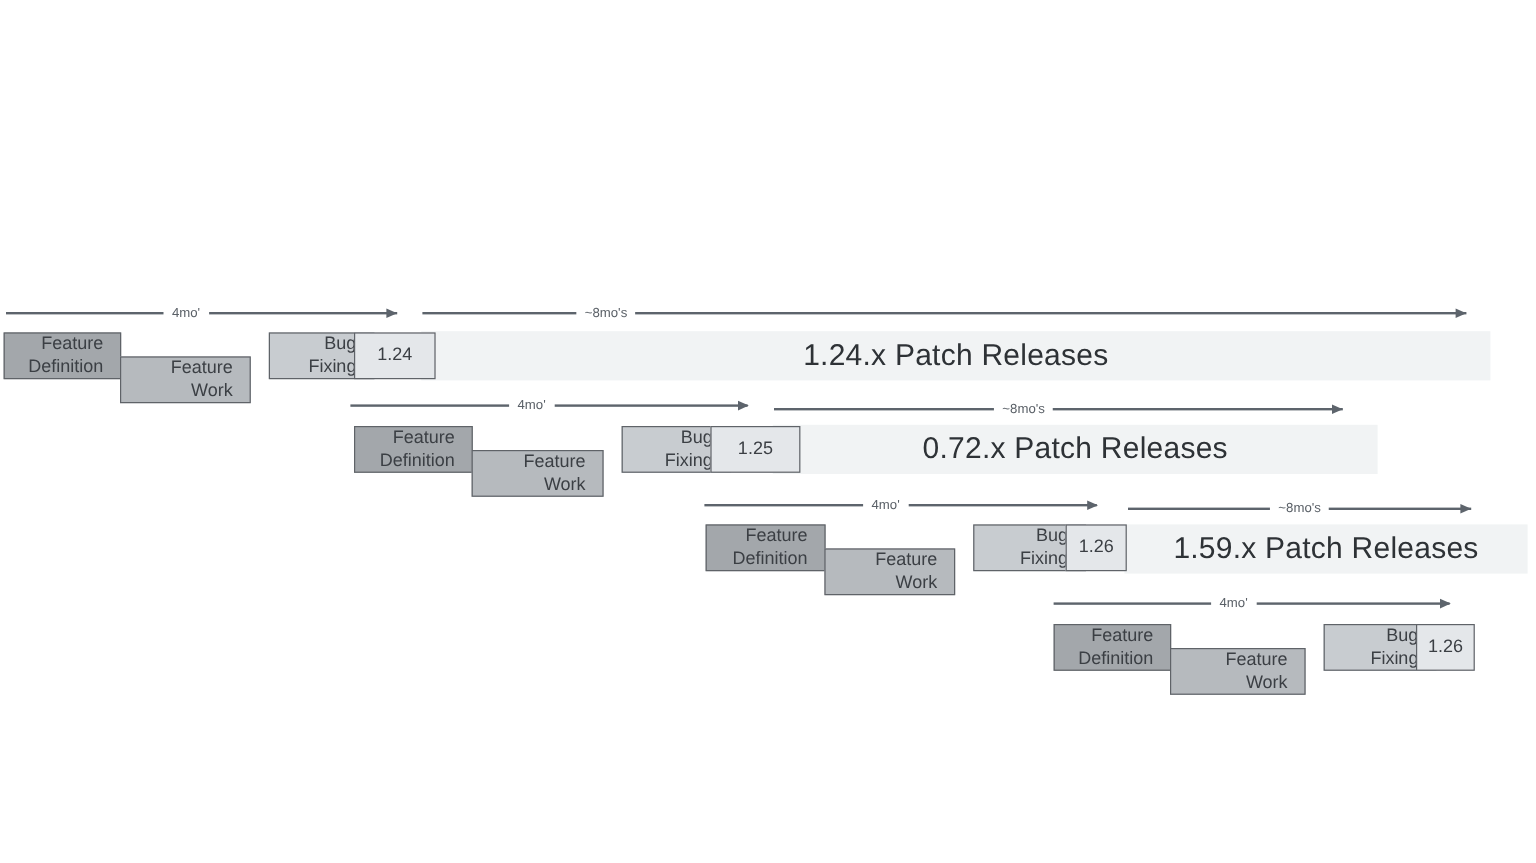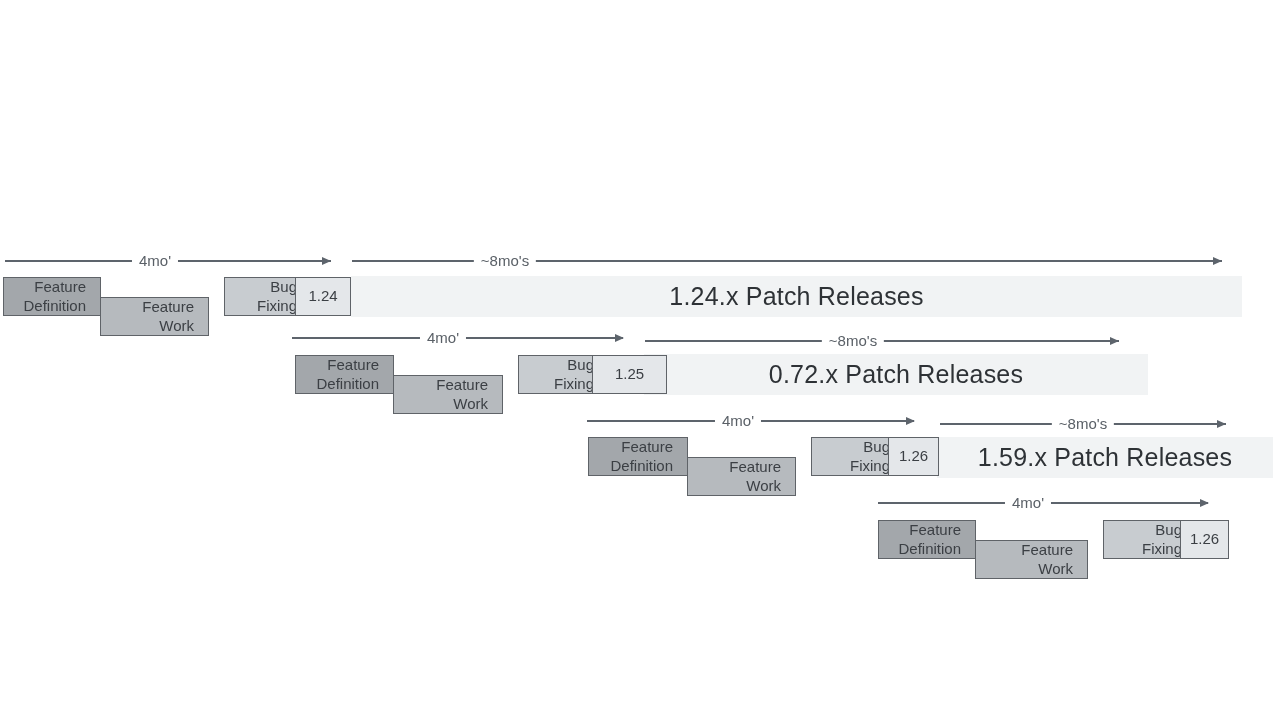--- a/index.html
+++ b/index.html
@@ -22,21 +22,21 @@
     width: 0; height: 0;
     border-top: 4px solid transparent;
     border-bottom: 4px solid transparent;
     border-left: 9px solid #5d646c;
   }
   .alabel {
     position: absolute;
     transform: translateX(-50%);
     background: #ffffff;
     padding: 0 7px;
-    font-size: 15px;
+    font-size: 11px;
     color: #5a6067;
     white-space: nowrap;
     line-height: 14px;
   }
   
   .pbox {
     position: absolute;
     box-sizing: border-box;
     border: 1px solid #5f6368;
     height: 39px;
@@ -83,21 +83,21 @@
     <div class="ahead" style="left:1213px; top:257px;"></div>
     <span class="alabel" style="left:505px; top:254px;">~8mo's</span>
 
     <div class="band" style="left:351px; top:276px; width:891px;">
       <span>1.24.x Patch Releases</span>
     </div>
 
     <div class="pbox c-fd" style="left:3px;   top:277px; width:98px;">Feature Definition</div>
     <div class="pbox c-fw" style="left:100px; top:277px; width:109px;">Feature Work</div>
     <div class="pbox c-bf" style="left:208px; top:277px; width:88px;">Bug Fixing</div>
-    <div class="pbox c-ver" style="left:295px; top:277px; width:56px;">1.24</div>
+    <div class="pbox c-ver" style="left:295px; top:277px; width:68px;">1.24</div>
   </div>
 
   <div>
     <div class="hline" style="left:292px; top:337px; width:331px;"></div>
     <div class="ahead" style="left:615px; top:334px;"></div>
     <span class="alabel" style="left:443px; top:331px;">4mo'</span>
 
     <div class="hline" style="left:645px; top:340px; width:474px;"></div>
     <div class="ahead" style="left:1110px; top:337px;"></div>
     <span class="alabel" style="left:853px; top:334px;">~8mo's</span>

